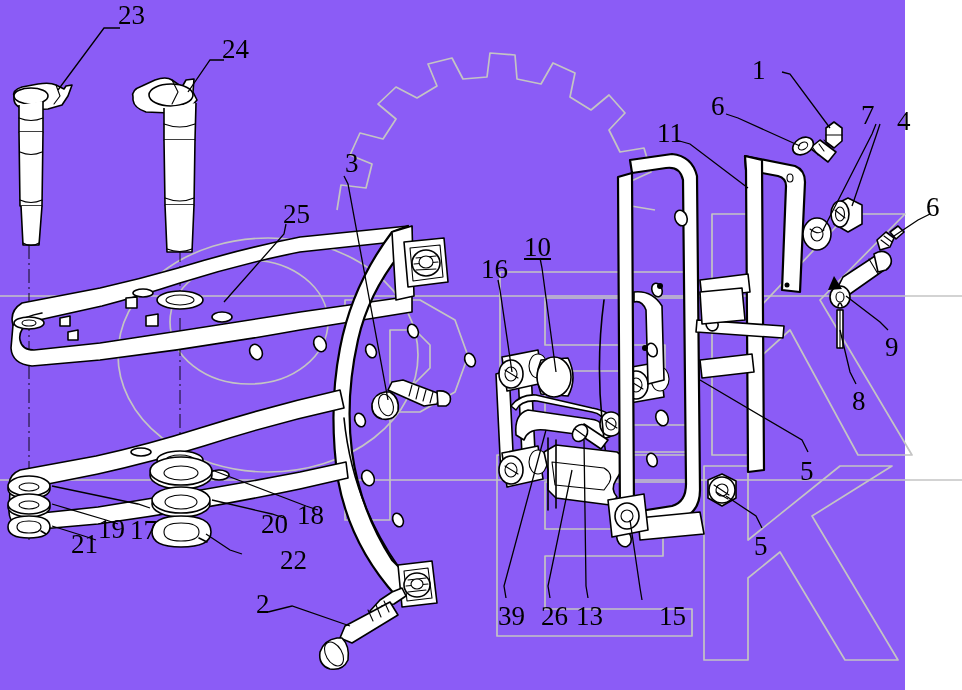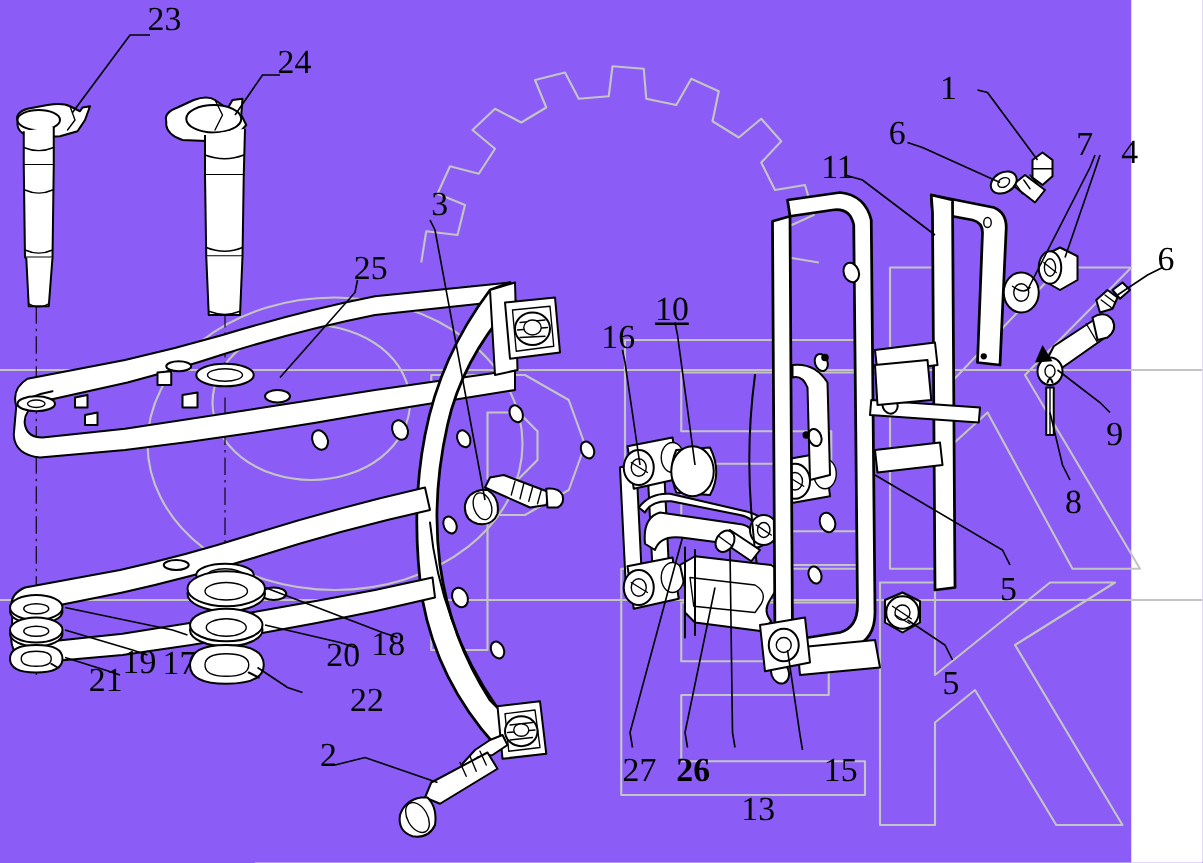--- a/index.html
+++ b/index.html
@@ -399,21 +399,21 @@
   <div class="callout" style="left:852px;top:388px;">8</div>
   <div class="callout" style="left:800px;top:458px;">5</div>
   <div class="callout" style="left:754px;top:533px;">5</div>
   <div class="callout" style="left:130px;top:517px;">17</div>
   <div class="callout" style="left:98px;top:516px;">19</div>
   <div class="callout" style="left:71px;top:531px;">21</div>
   <div class="callout" style="left:297px;top:502px;">18</div>
   <div class="callout" style="left:261px;top:511px;">20</div>
   <div class="callout" style="left:236px;top:547px;margin-left:44px;">22</div>
   <div class="callout" style="left:256px;top:591px;">2</div>
-  <div class="callout" style="left:498px;top:603px;">27</div>
-  <div class="callout" style="left:541px;top:603px;font-weight:bold;">26</div>
-  <div class="callout" style="left:593px;top:603px;margin-top:31px;">13</div>
+  <div class="callout" style="left:498px;top:603px;">39</div>
+  <div class="callout" style="left:541px;top:603px;">26</div>
+  <div class="callout" style="left:576px;top:603px;">13</div>
   <div class="callout" style="left:631px;top:603px;margin-left:28px;">15</div>
 </div>
 
 <div class="corner-mark"></div>
 
 </div>
 
 </body></html>

